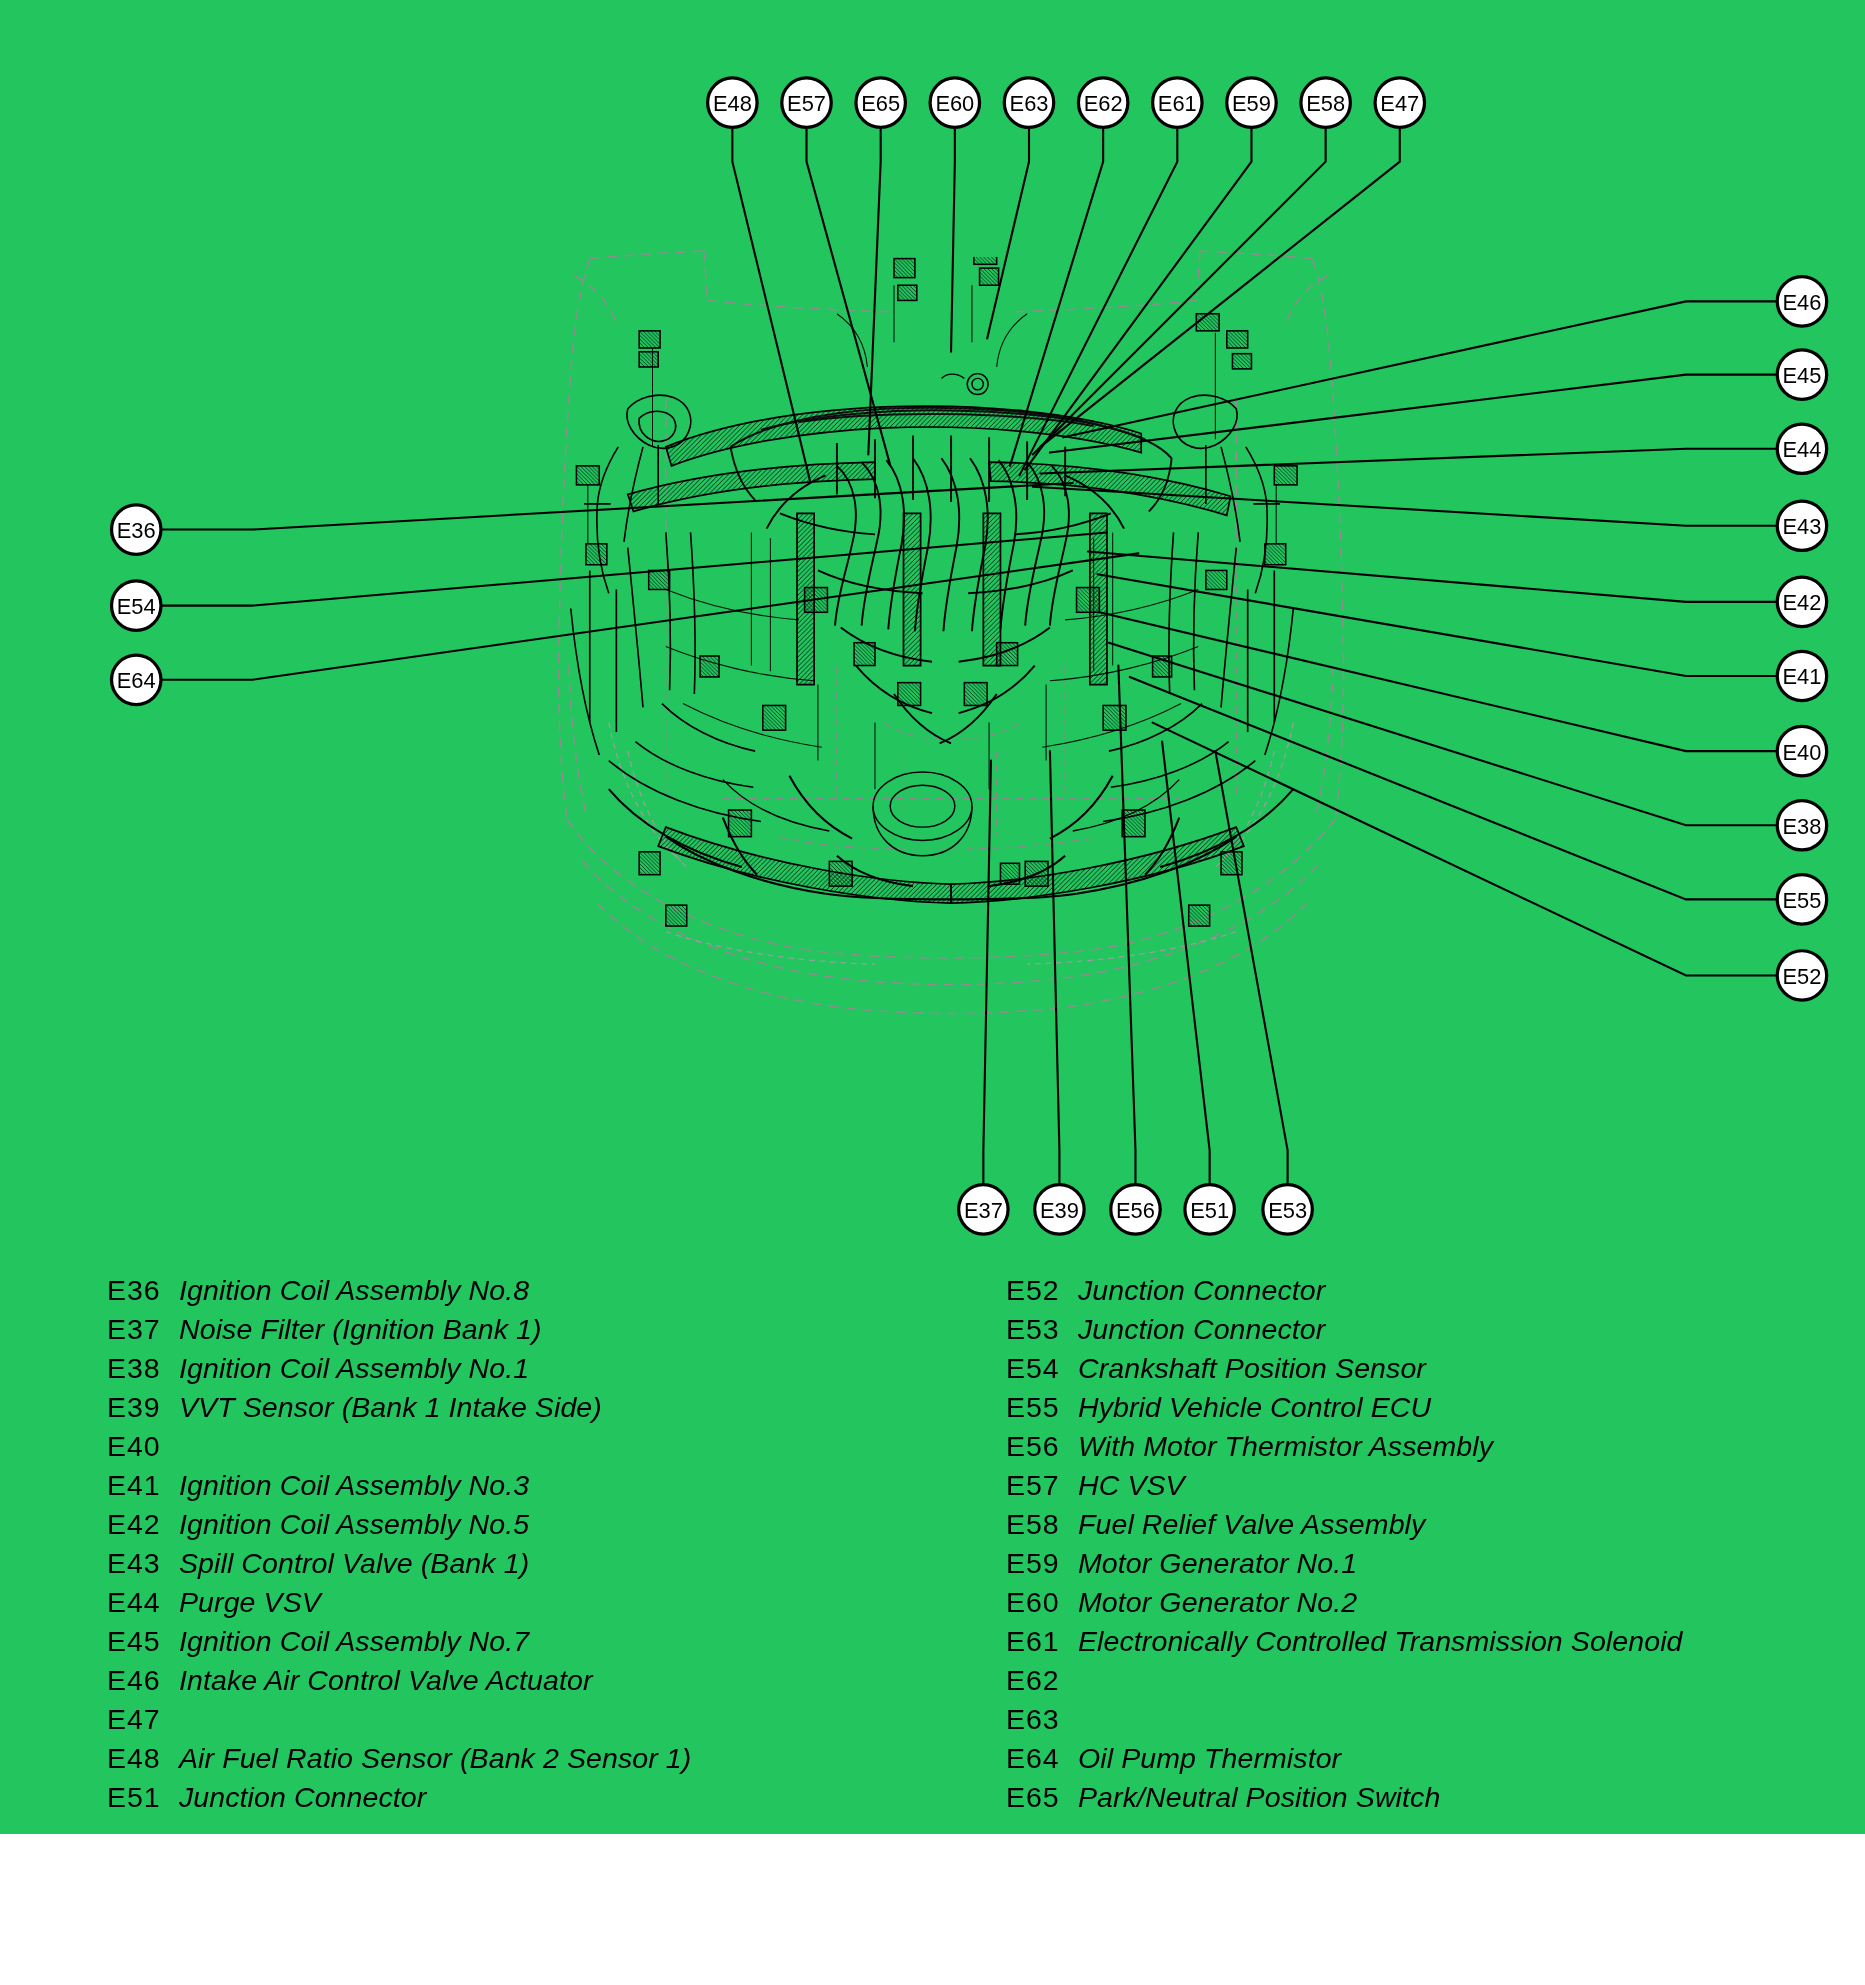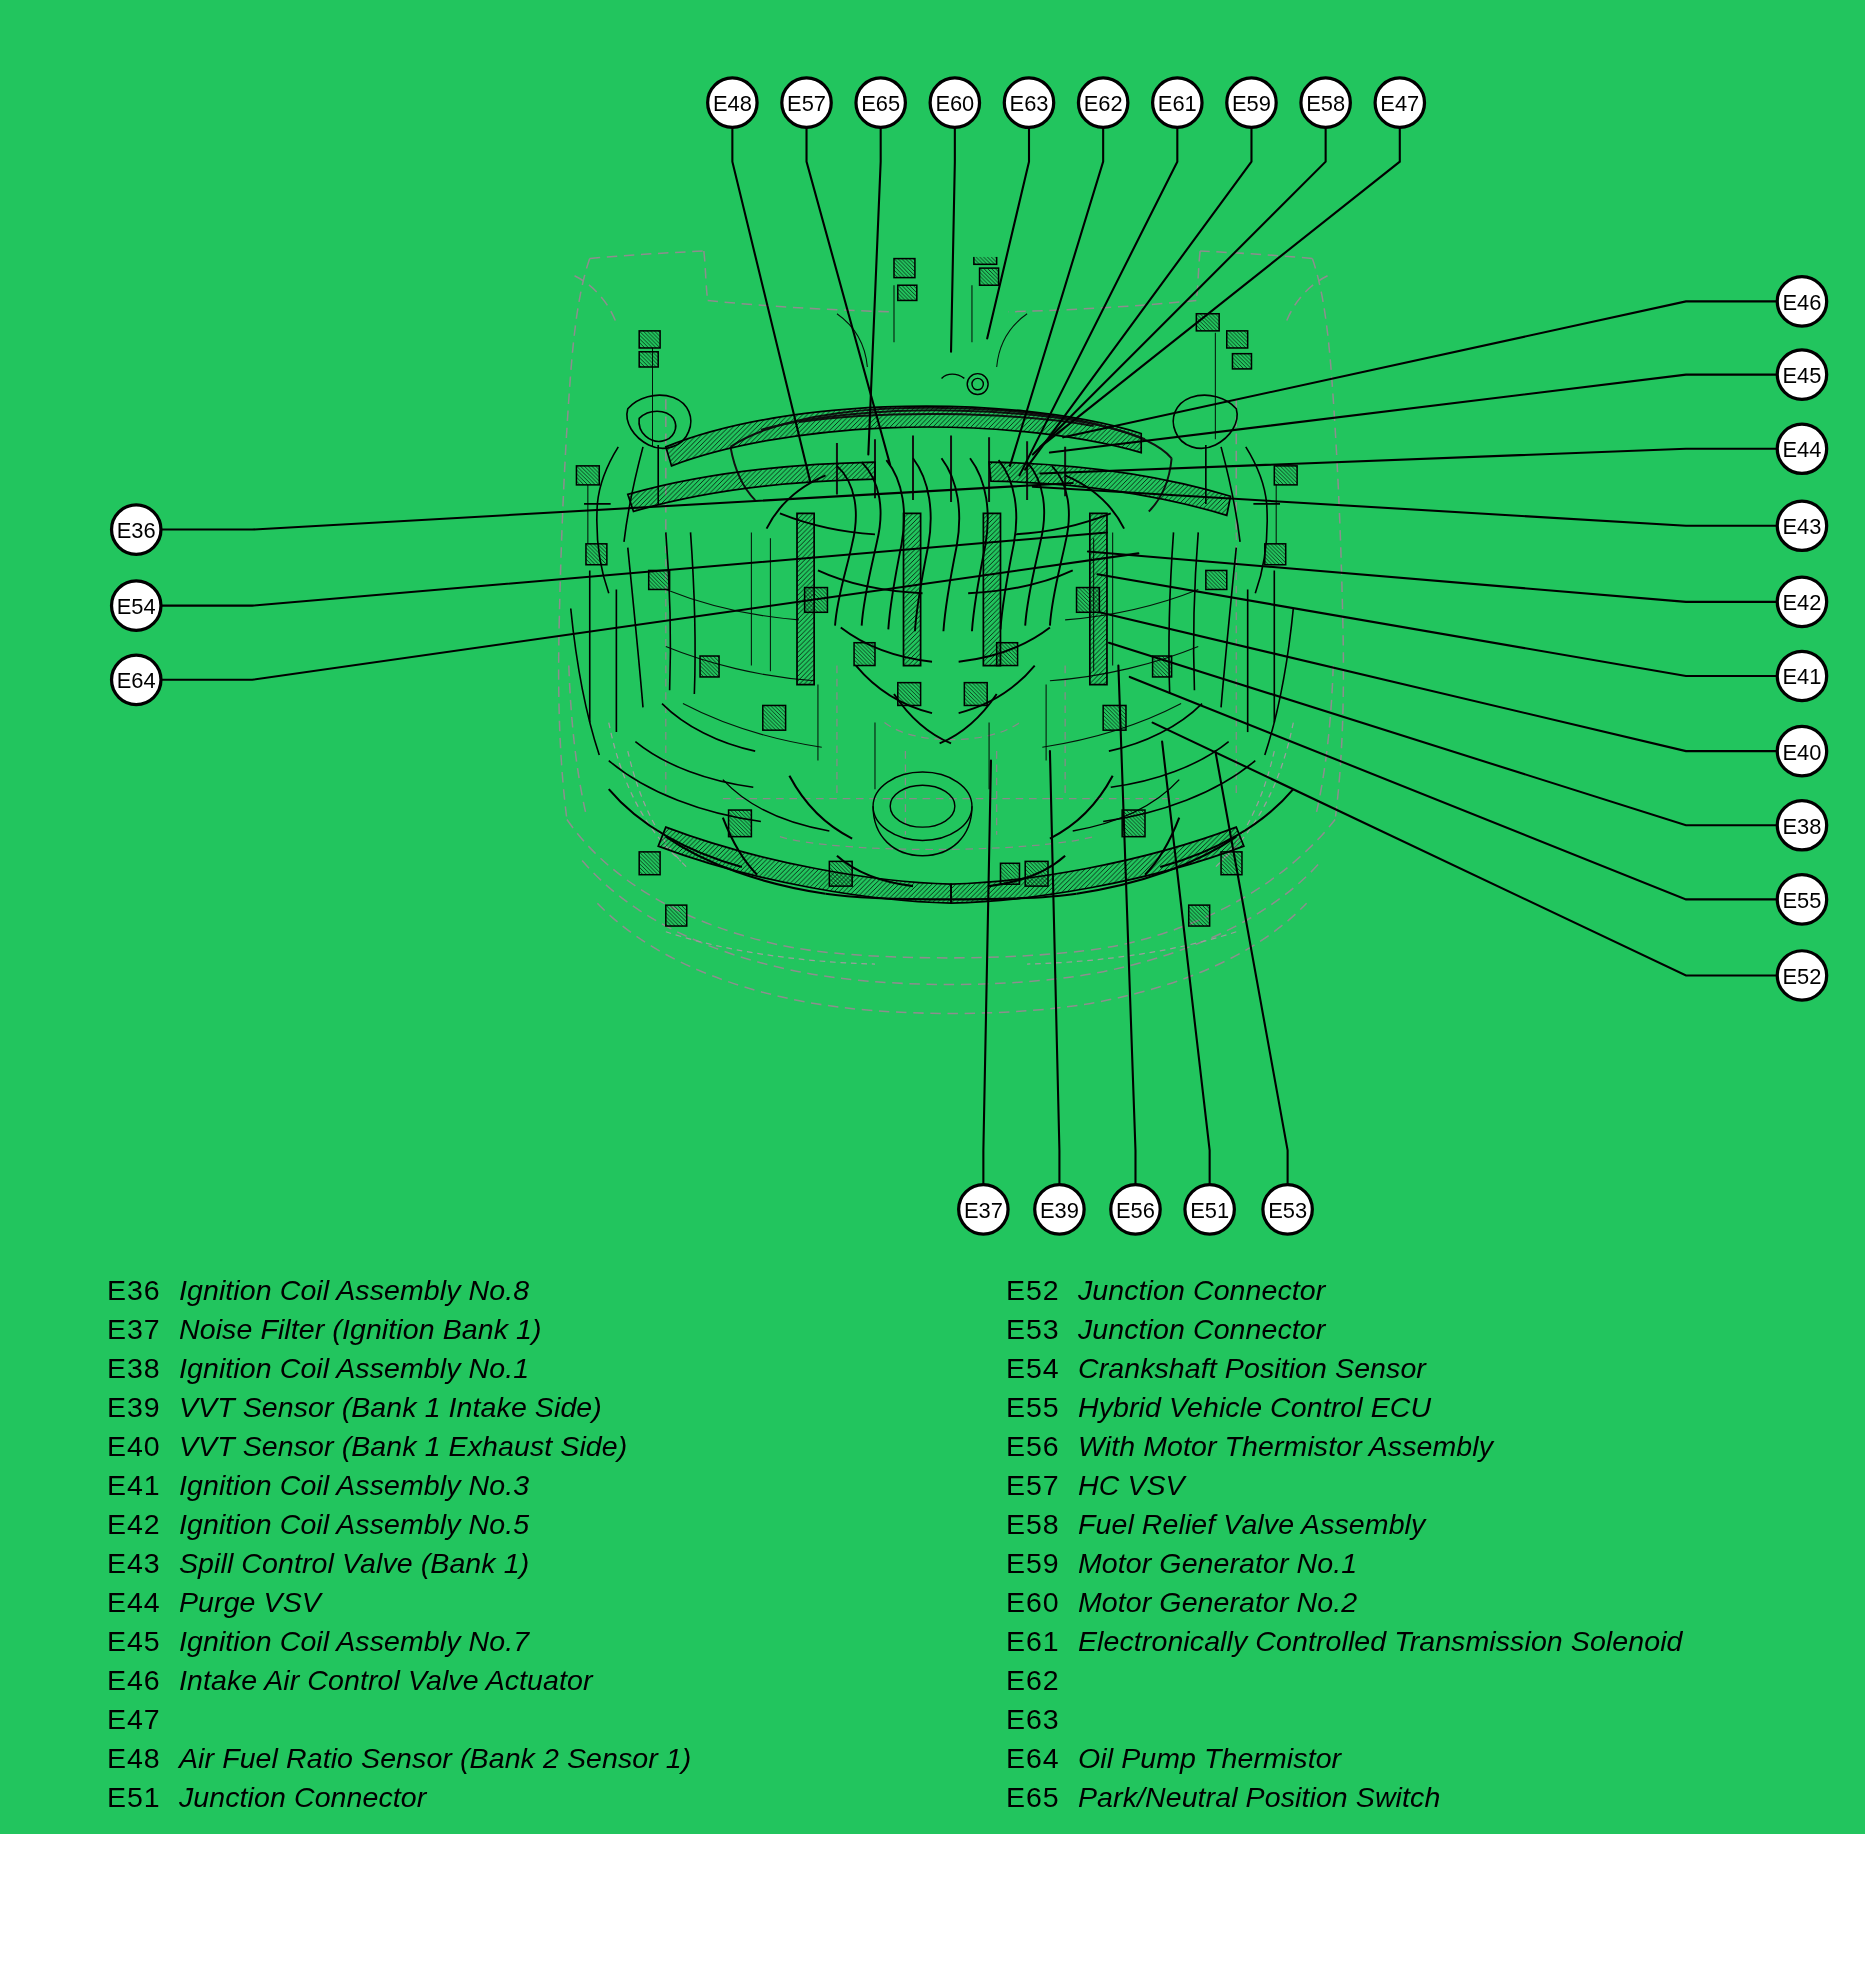--- a/index.html
+++ b/index.html
@@ -470,21 +470,20 @@
         <div class="legend-row">
           <span class="legend-code">E38</span>
           <span class="legend-desc">Ignition Coil Assembly No.1</span>
         </div>
         <div class="legend-row">
           <span class="legend-code">E39</span>
           <span class="legend-desc">VVT Sensor (Bank 1 Intake Side)</span>
         </div>
         <div class="legend-row">
           <span class="legend-code">E40</span>
-          <span class="legend-desc">VVT Sensor (Bank 1 Exhaust Side)</span>
         </div>
         <div class="legend-row">
           <span class="legend-code">E41</span>
           <span class="legend-desc">Ignition Coil Assembly No.3</span>
         </div>
         <div class="legend-row">
           <span class="legend-code">E42</span>
           <span class="legend-desc">Ignition Coil Assembly No.5</span>
         </div>
         <div class="legend-row">

